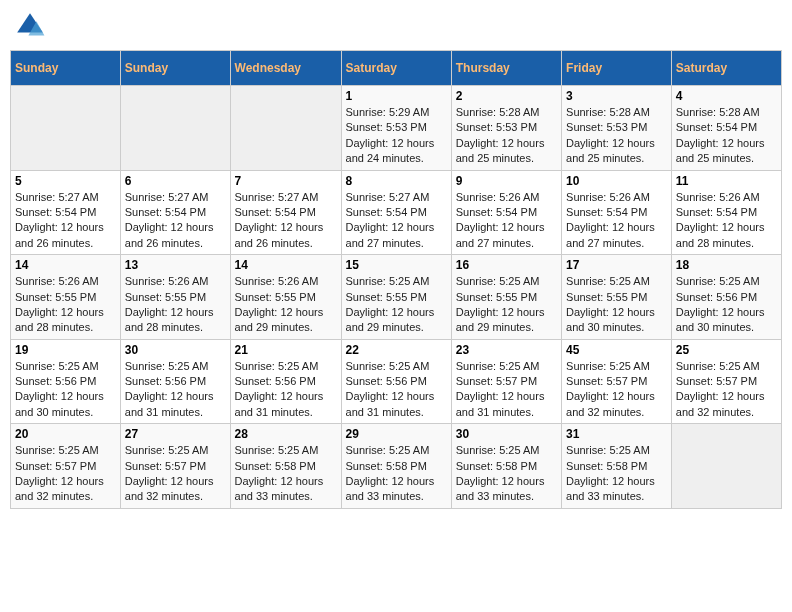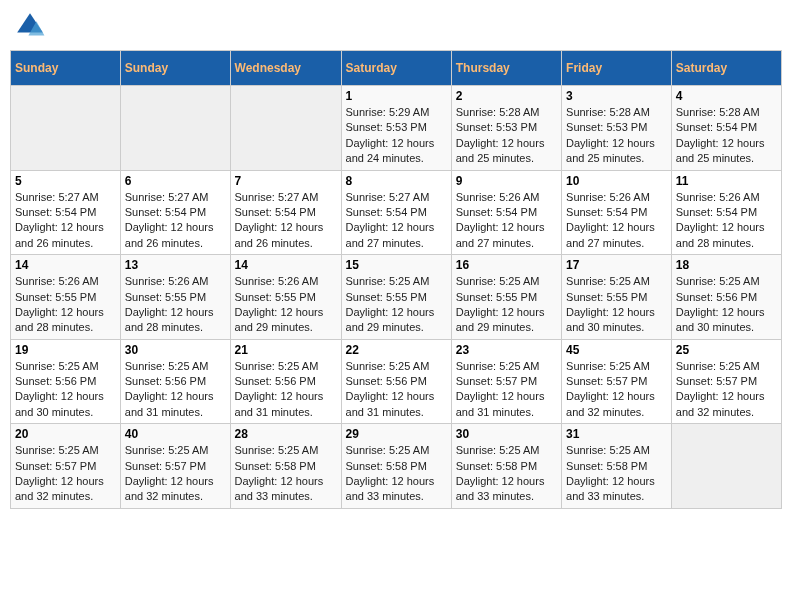--- a/index.html
+++ b/index.html
@@ -239,21 +239,21 @@
           <span class="day-number">25</span>
           <div class="day-info">Sunrise: 5:25 AM<br>Sunset: 5:57 PM<br>Daylight: 12 hours and 32 minutes.</div>
         </td>
       </tr>
       <tr>
         <td>
           <span class="day-number">20</span>
           <div class="day-info">Sunrise: 5:25 AM<br>Sunset: 5:57 PM<br>Daylight: 12 hours and 32 minutes.</div>
         </td>
         <td>
-          <span class="day-number">40</span>
+          <span class="day-number">27</span>
           <div class="day-info">Sunrise: 5:25 AM<br>Sunset: 5:57 PM<br>Daylight: 12 hours and 32 minutes.</div>
         </td>
         <td>
           <span class="day-number">28</span>
           <div class="day-info">Sunrise: 5:25 AM<br>Sunset: 5:58 PM<br>Daylight: 12 hours and 33 minutes.</div>
         </td>
         <td>
           <span class="day-number">29</span>
           <div class="day-info">Sunrise: 5:25 AM<br>Sunset: 5:58 PM<br>Daylight: 12 hours and 33 minutes.</div>
         </td>

